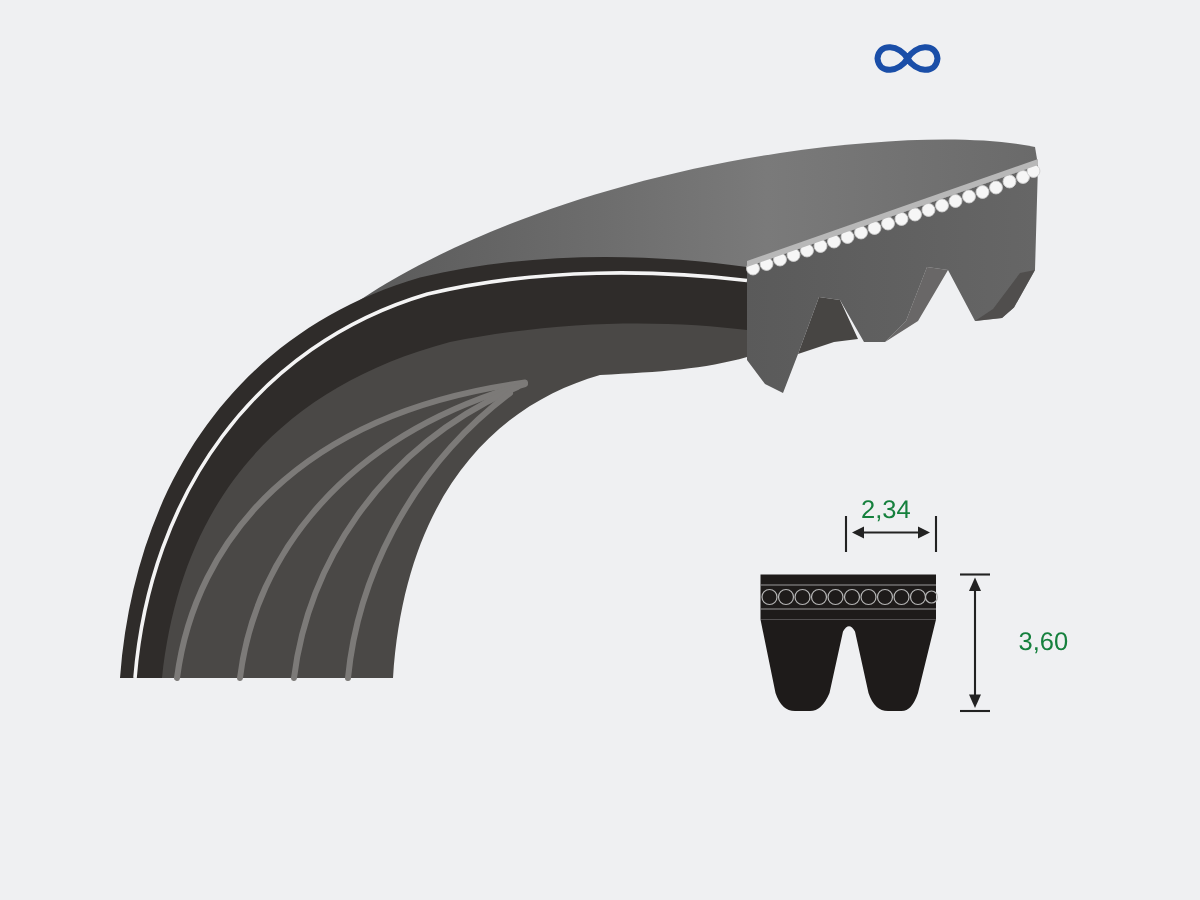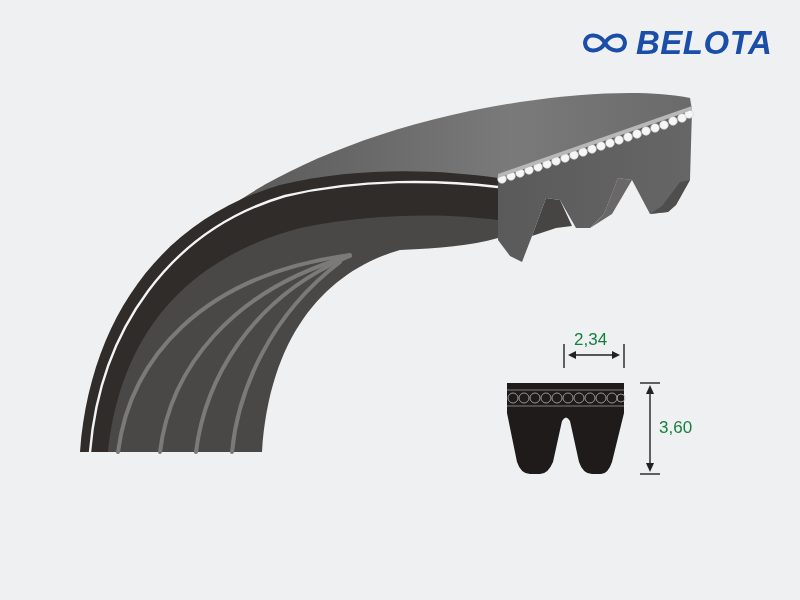--- a/index.html
+++ b/index.html
@@ -26,21 +26,20 @@
       font-size: 17px; color: #15803d;
     }
   </style>
 </head>
 <body>
 
 <div class="logo">
   <svg width="46" height="26" viewBox="0 0 46 26">
     <path d="M23 13 C18 4, 4 2, 3 13 C4 24, 18 22, 23 13 C28 4, 42 2, 43 13 C42 24, 28 22, 23 13 Z" fill="none" stroke="#1a4ea8" stroke-width="4"></path>
   </svg>
-  <span class="logo-text" style="color:#1a4ea8">BELOTA</span>
 </div>
 
 <svg class="belt-svg" width="800" height="600" viewBox="0 0 800 600">
   <defs>
     <linearGradient id="topGrad" x1="0" y1="0" x2="1" y2="0">
       <stop offset="0" stop-color="#5a5a5a"></stop>
       <stop offset="0.6" stop-color="#7a7a7a"></stop>
       <stop offset="1" stop-color="#6a6a6a"></stop>
     </linearGradient>
     <linearGradient id="faceGrad" x1="0" y1="0" x2="1" y2="0">
@@ -127,13 +126,13 @@
 
     <line x1="640" y1="383" x2="660" y2="383" stroke="#222" stroke-width="1.4"></line>
     <line x1="640" y1="474" x2="660" y2="474" stroke="#222" stroke-width="1.4"></line>
     <line x1="650" y1="388" x2="650" y2="469" stroke="#222" stroke-width="1.4"></line>
     <path d="M650 385 L646 394 L654 394 Z" fill="#222"></path>
     <path d="M650 472 L646 463 L654 463 Z" fill="#222"></path>
   </g>
 </svg>
 
 <span class="dim-label" style="left:574px; top:330px;">2,34</span>
-<span class="dim-label" style="left:659px; top:418px;">3,60</span>
+<span class="dim-label" style="left:679px; top:418px;">3,60</span>
 
 </body></html>

